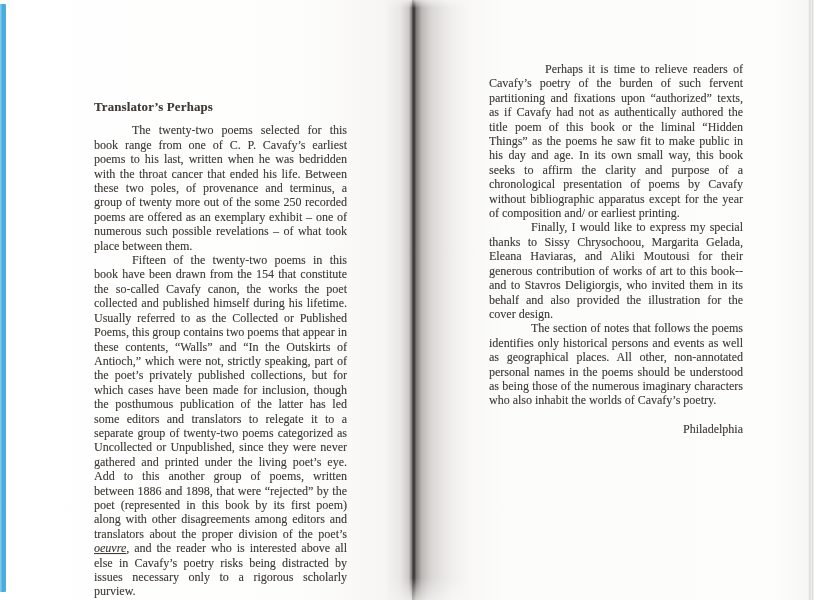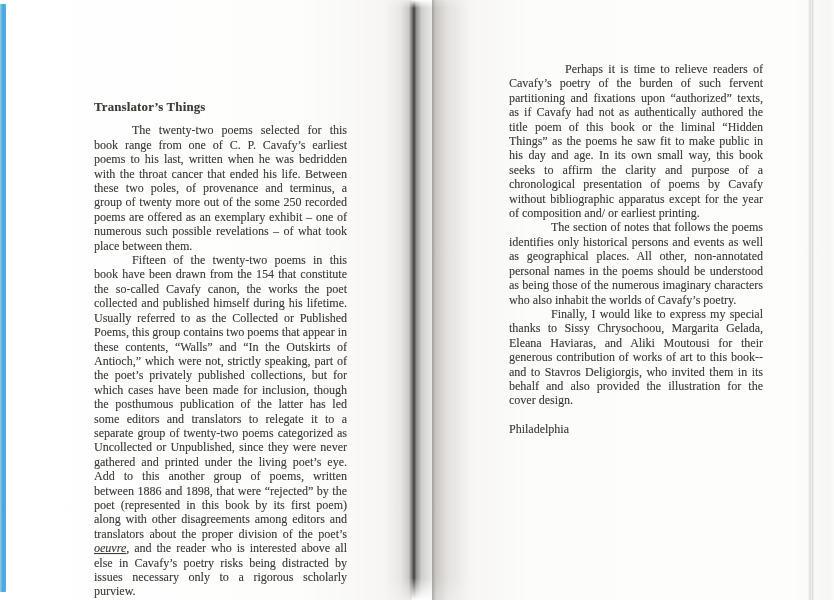--- a/index.html
+++ b/index.html
@@ -17,21 +17,20 @@
     border-radius:0 1px 1px 0;
   }
   .page { position:absolute; top:0; height:600px; }
   .page-left {
     left:6px; width:406px;
     background:linear-gradient(to right,#ffffff 0%,#fdfdfc 72%,#f7f6f4 93%,#eceae8 100%);
   }
   .page-right {
     left:412px; width:402px;
     background:linear-gradient(to right,#aeaba8 0%,#d8d6d3 1%,#eceae8 4%,#f7f6f4 10%,#fcfcfb 24%,#fdfdfc 90%,#f6f6f5 99%,#fbfbfa 100%);
-    margin-left:20px;
   }
   
   .gutter {
     position:absolute; left:385px; top:0; width:85px; height:600px;
     background:linear-gradient(to right,
       rgba(90,86,82,0) 0%,
       rgba(90,86,82,0.05) 18%,
       rgba(70,66,62,0.20) 28%,
       rgba(35,32,30,0.60) 32%,
       rgba(22,20,18,0.82) 34%,
@@ -55,42 +54,42 @@
     font-size:12px; line-height:14.4px;
     text-shadow:0.2px 0.2px 0.3px rgba(64,58,52,0.35);
   }
   .text-left  { left:88px; top:100px; width:253px; }
   .text-right { left:77px; top:62px;  width:254px; }
   .heading { font-weight:bold; font-size:12.8px; letter-spacing:0.2px; margin-bottom:9px; text-align:left; }
   .para { text-indent:38px; }
   .text-right .para { text-indent:42px; }
   .text-right .para-first { text-indent:56px; }
   .para em { font-style:italic;text-decoration:underline; }
-  .signature { margin-top:14px; text-align:left; }
+  .signature { margin-top:14px; text-align:right; }
 </style>
 </head>
 <body>
 
 <div class="spread">
 
   <div class="cover-edge"></div>
 
   <div class="page page-left">
     <div class="text-block text-left">
-      <h1 class="heading">Translator’s Things</h1>
+      <h1 class="heading">Translator’s Perhaps</h1>
       <p class="para">The twenty-two poems selected for this book range from one of C. P. Cavafy’s earliest poems to his last, written when he was bedridden with the throat cancer that ended his life. Between these two poles, of provenance and terminus, a group of twenty more out of the some 250 recorded poems are offered as an exemplary exhibit – one of numerous such possible revelations – of what took place between them.</p>
       <p class="para"><span>Fifteen of the twenty-two poems in this book have been drawn from the 154 that constitute the so-called Cavafy canon, the works the poet collected and published himself during his lifetime. Usually referred to as the Collected or Published Poems, this group contains two poems that appear in these contents, “Walls” and “In the Outskirts of Antioch,” which were not, strictly speaking, part of the poet’s privately published collections, but for which cases have been made for inclusion, though the posthumous publication of the latter has led some editors and translators to relegate it to a separate group of twenty-two poems categorized as Uncollected or Unpublished, since they were never gathered and printed under the living poet’s eye. Add to this another group of poems, written between 1886 and 1898, that were “rejected” by the poet (represented in this book by its first poem) along with other disagreements among editors and translators about the proper division of the poet’s </span><em>oeuvre</em><span>, and the reader who is interested above all else in Cavafy’s poetry risks being distracted by issues necessary only to a rigorous scholarly purview.</span></p>
     </div>
   </div>
 
   <div class="page page-right">
     <div class="text-block text-right">
       <p class="para para-first">Perhaps it is time to relieve readers of Cavafy’s poetry of the burden of such fervent partitioning and fixations upon “authorized” texts, as if Cavafy had not as authentically authored the title poem of this book or the liminal “Hidden Things” as the poems he saw fit to make public in his day and age. In its own small way, this book seeks to affirm the clarity and purpose of a chronological presentation of poems by Cavafy without bibliographic apparatus except for the year of composition and/ or earliest printing.</p>
+      <p class="para">Finally, I would like to express my special thanks to Sissy Chrysochoou, Margarita Gelada, Eleana Haviaras, and Aliki Moutousi for their generous contribution of works of art to this book-- and to Stavros Deligiorgis, who invited them in its behalf and also provided the illustration for the cover design.</p>
       <p class="para">The section of notes that follows the poems identifies only historical persons and events as well as geographical places. All other, non-annotated personal names in the poems should be understood as being those of the numerous imaginary characters who also inhabit the worlds of Cavafy’s poetry.</p>
-      <p class="para">Finally, I would like to express my special thanks to Sissy Chrysochoou, Margarita Gelada, Eleana Haviaras, and Aliki Moutousi for their generous contribution of works of art to this book-- and to Stavros Deligiorgis, who invited them in its behalf and also provided the illustration for the cover design.</p>
       <div class="signature">
         <div>Philadelphia</div>
       </div>
     </div>
   </div>
 
   <div class="gutter"></div>
   <div class="page-edge"></div>
 
 </div>

